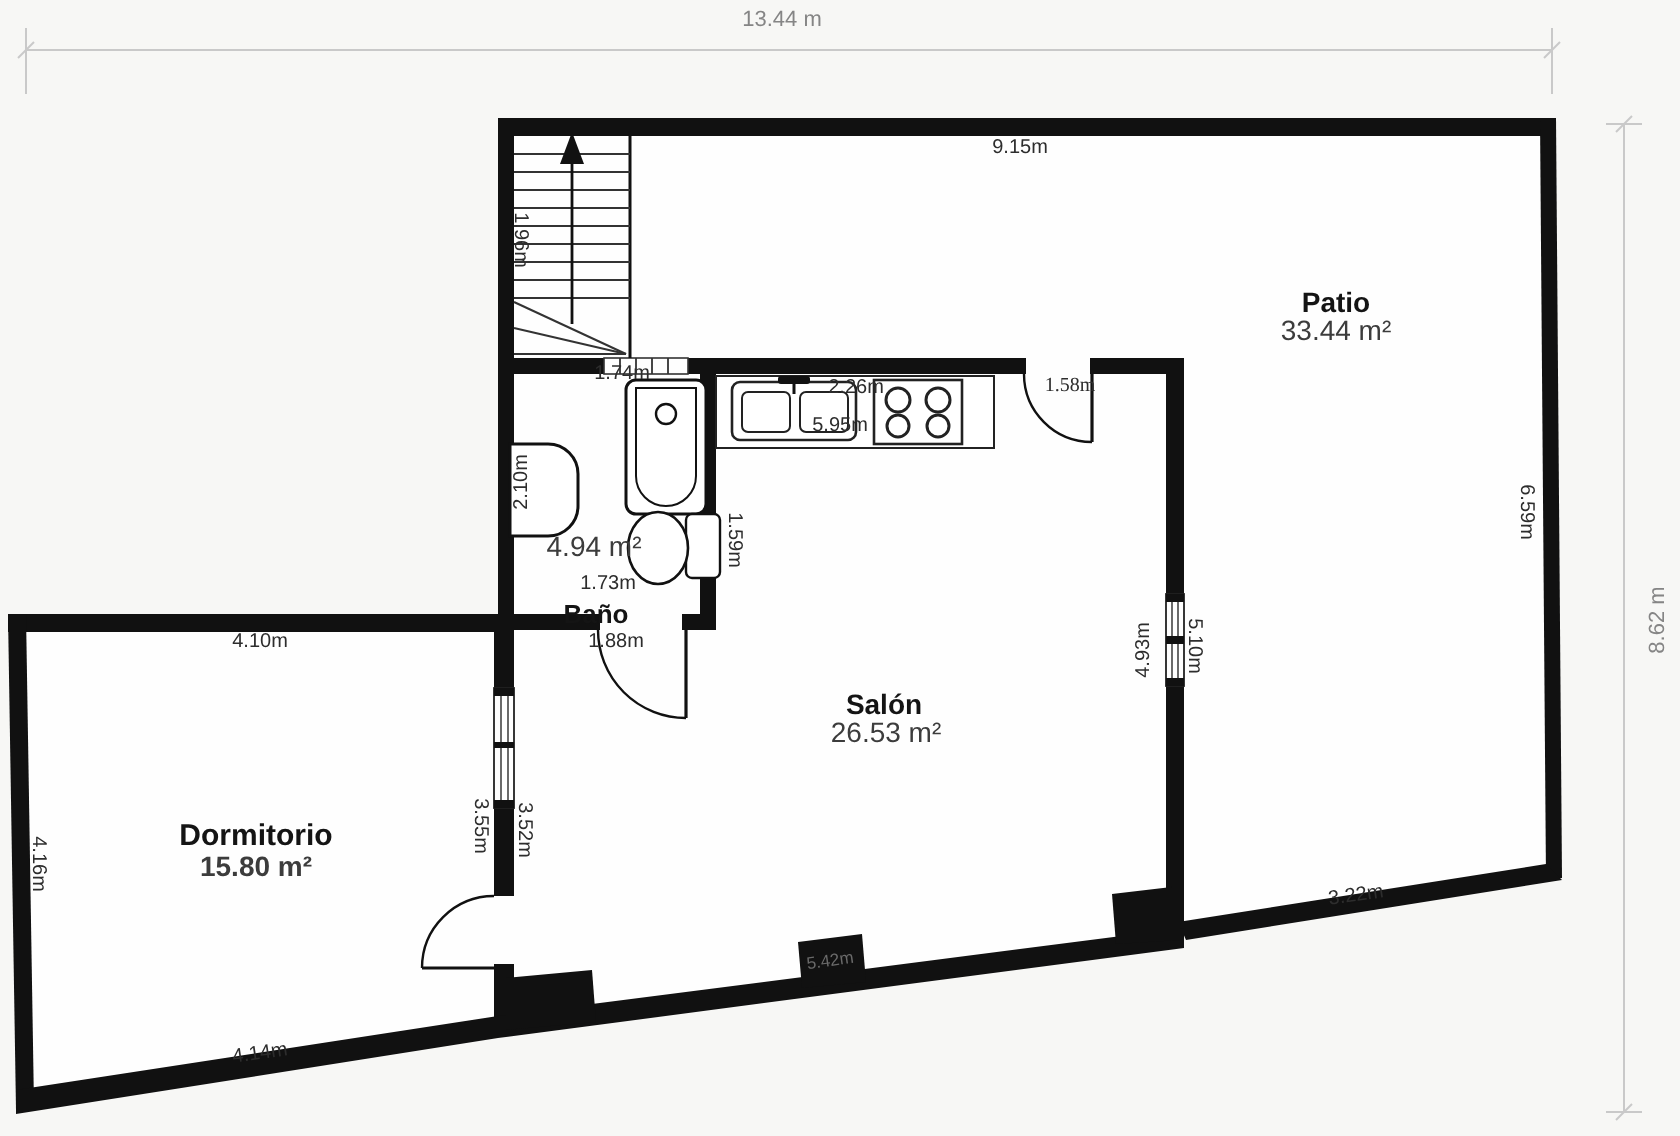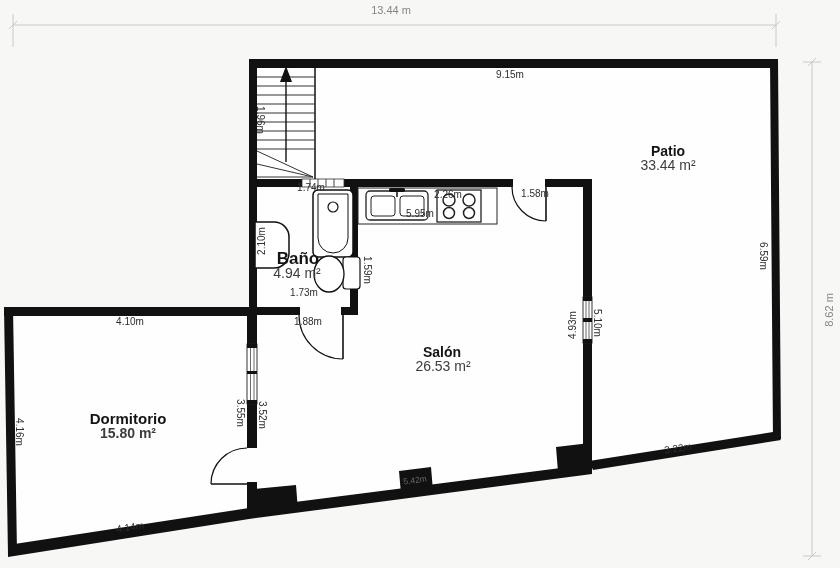--- a/index.html
+++ b/index.html
@@ -21,21 +21,21 @@
     font-size:10px;
     transform:translate(-50%,-50%);
     pointer-events:none;
   }
   .lbl.rot90 {transform:translate(-50%,-50%) rotate(90deg);}
   .lbl.rotm90{transform:translate(-50%,-50%) rotate(-90deg);}
   .lbl.tilt  {transform:translate(-50%,-50%) rotate(-8deg);}
   .outer-dim{font-size:11px;color:#858585;}
   .room-name{font-size:14px;font-weight:bold;color:#141414;}
   .room-name.big{font-size:15px;}
-  .room-name.small{font-size:17px;}
+  .room-name.small{font-size:13px;margin-top:48px;}
   .room-area{font-size:14px;color:#3c3c3c;}
   .dim-on-wall{color:#6a6a6a;font-size:8.5px;}
 </style>
 </head>
 <body>
 
 <div id="stage">
 
   <svg id="plan-svg" width="840" height="568" viewBox="0 0 840 568">
 
@@ -186,22 +186,22 @@
 
   <div class="lbl outer-dim" style="left:391px;top:10px;">13.44 m</div>
   <div class="lbl outer-dim rotm90" style="left:829px;top:310px;">8.62 m</div>
 
   <div class="lbl" style="left:510px;top:74px;">9.15m</div>
   <div class="lbl rot90" style="left:763px;top:256px;">6.59m</div>
   <div class="lbl tilt" style="left:678px;top:448px;">3.22m</div>
   <div class="lbl rot90" style="left:597px;top:323px;">5.10m</div>
 
   <div class="lbl" style="left:420px;top:173px;margin-top:40px;">5.95m</div>
-  <div class="lbl" style="left:428px;top:194px;margin-left:20px;">2.26m</div>
-  <div class="lbl" style="left:535px;top:193px;">1.58m</div>
+  <div class="lbl" style="left:428px;top:194px;">2.26m</div>
+  <div class="lbl" style="left:535px;top:193px;font-family:Liberation Serif, serif;">1.58m</div>
   <div class="lbl rot90" style="left:260px;top:120px;">1.96m</div>
 
   <div class="lbl" style="left:311px;top:187px;">1.74m</div>
   <div class="lbl rotm90" style="left:261px;top:241px;">2.10m</div>
   <div class="lbl rot90" style="left:367px;top:270px;">1.59m</div>
   <div class="lbl" style="left:304px;top:292px;">1.73m</div>
   <div class="lbl" style="left:308px;top:321px;">1.88m</div>
 
   <div class="lbl rotm90" style="left:572px;top:325px;">4.93m</div>
   <div class="lbl rot90" style="left:262px;top:415px;">3.52m</div>

